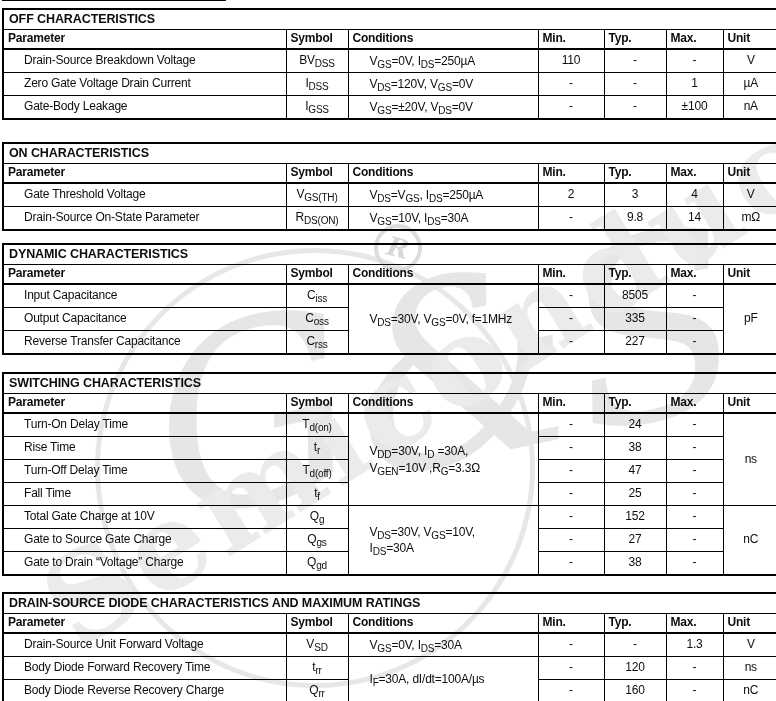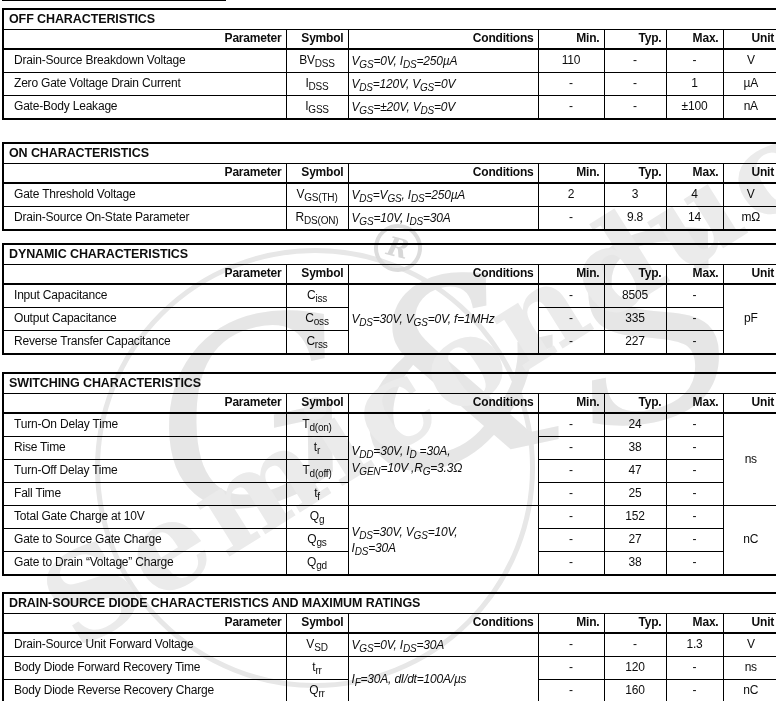--- a/index.html
+++ b/index.html
@@ -17,23 +17,23 @@
            color:#ebebeb;letter-spacing:6px;transform:rotate(-32deg);transform-origin:0 50%;white-space:nowrap;}
   
   #topline{position:absolute;left:2px;top:0;width:224px;height:1px;background:#000;z-index:1;}
   
   table{position:absolute;left:0;border-collapse:collapse;table-layout:fixed;width:772px;
         margin-left:2px;border:2px solid #000;background:transparent;z-index:1;}
   td{border:1px solid #000;font:400 12px/1.15 "Liberation Sans",sans-serif;color:#0d0d0d;
      padding:0 4px;height:22px;overflow:hidden;white-space:nowrap;letter-spacing:-0.2px;}
   tr.ttl td{border:none;border-bottom:1px solid #000;font-weight:700;font-size:12.5px;height:19px;
             text-align:left;padding-left:5px;letter-spacing:-0.1px;}
-  tr.hdr td{font-weight:700;text-align:right;border-bottom:2px solid #000;height:18px;}
-  td.param{text-align:left;padding-left:10px;}
-  td.cond{text-align:left;padding-left:3px;white-space:normal;line-height:1.35;font-style:italic;}
+  tr.hdr td{font-weight:700;text-align:left;border-bottom:2px solid #000;height:18px;}
+  td.param{text-align:left;padding-left:20px;}
+  td.cond{text-align:left;padding-left:21px;white-space:normal;line-height:1.35;}
   td.c{text-align:center;}
   sub{font-size:10px;line-height:0;letter-spacing:-0.2px;}
   #t-off{top:8px;} #t-on{top:142px;} #t-dyn{top:243px;} #t-sw{top:372px;} #t-diode{top:592px;}
 </style>
 </head>
 <body>
 
 <div id="page">
 
   <div id="wm">

